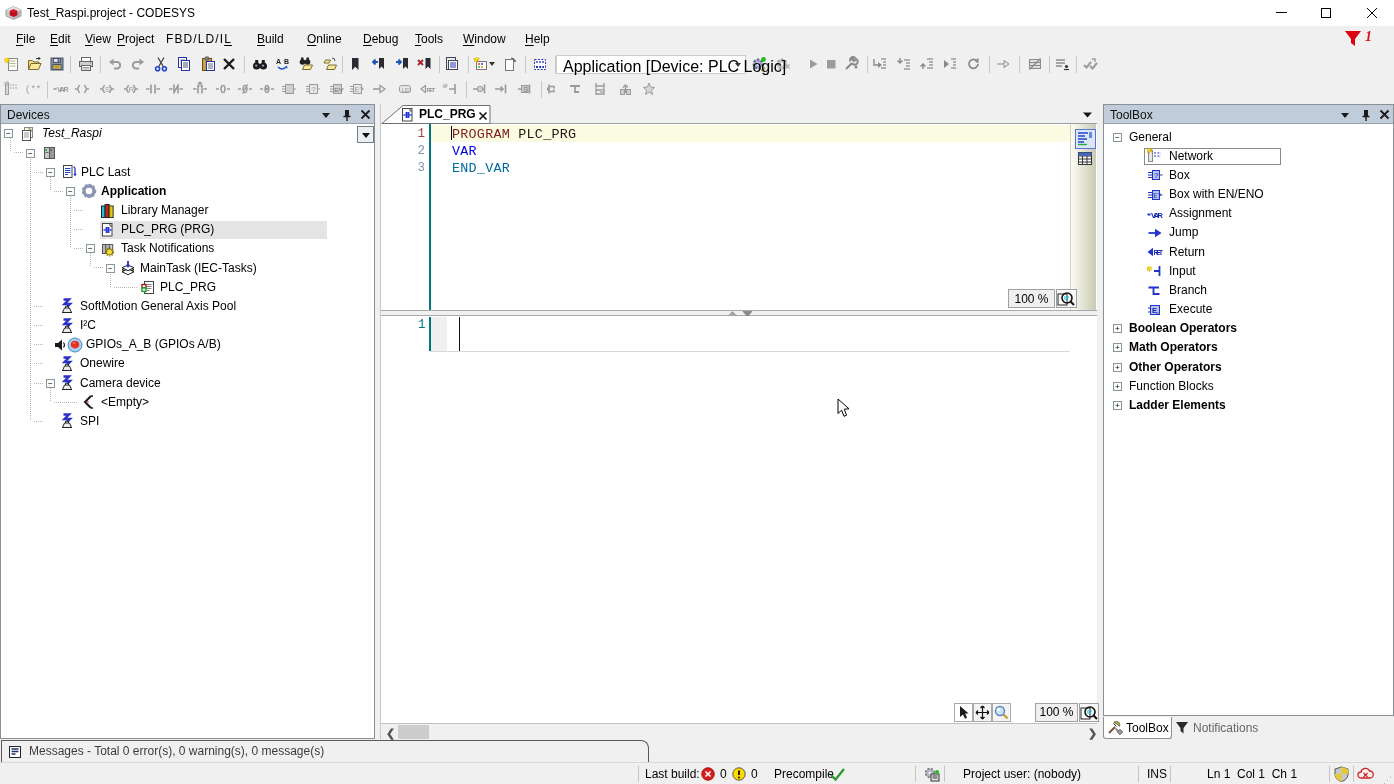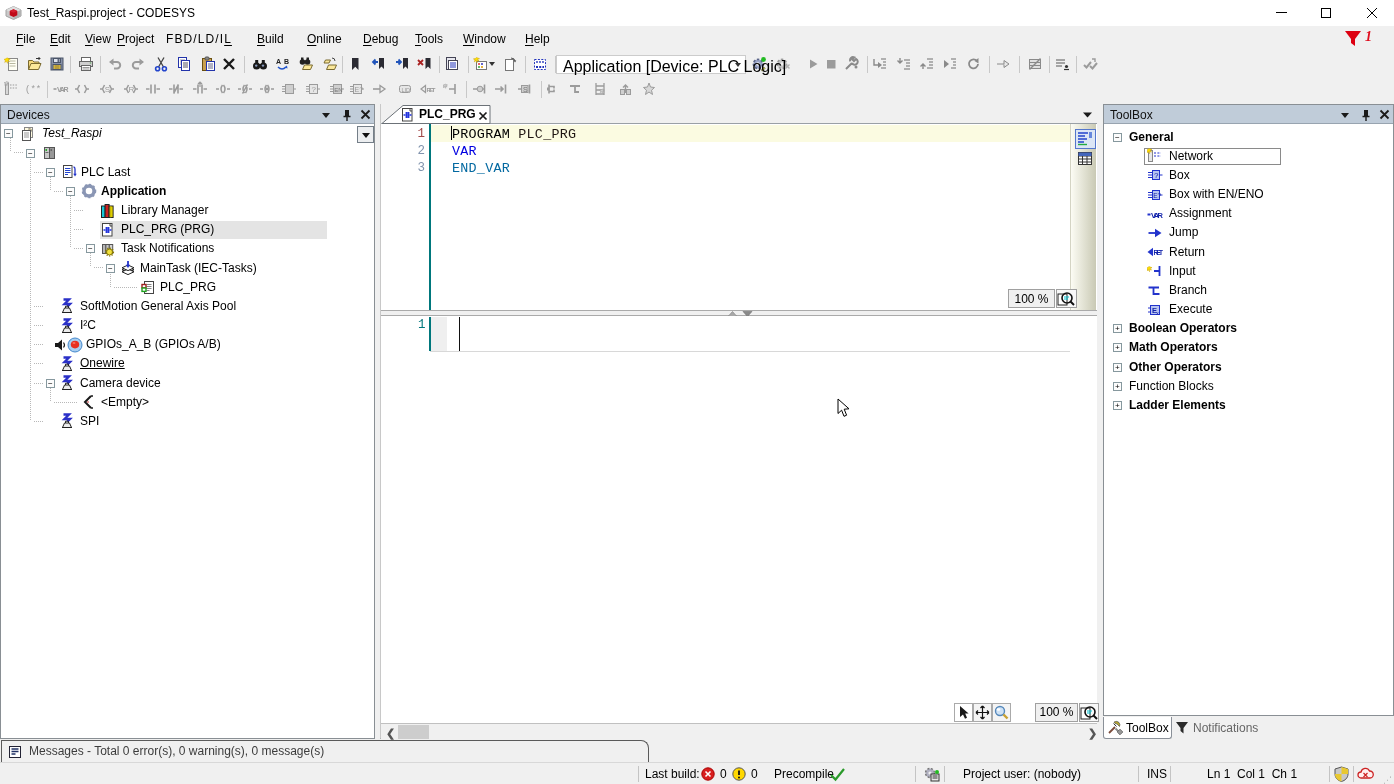--- a/index.html
+++ b/index.html
@@ -488,21 +488,21 @@
         <div class="ticon" style="left:53px;top:335.7px"><svg width="16" height="16" viewBox="0 0 16 16">
             <polygon points="1,6 4,6 8,2.5 8,13.5 4,10 1,10" fill="#1a1a1a"></polygon>
             <path d="M9.5 5.5 q2 2.5 0 5" stroke="#1a1a1a" stroke-width="1.2" fill="none"></path>
           </svg></div>
         <div class="ticon" style="left:59px;top:354.8px"><svg width="16" height="16" viewBox="0 0 16 16">
             <path d="M3.5 1.5 h5.5 l-4.5 4.5 h5.5 l-2.5 2.5" stroke="#2a30c8" stroke-width="2.4" fill="none"></path>
             <polygon points="4.5,10 9.5,10 11.5,14.5 2.5,14.5" fill="#ececec" stroke="#222"></polygon>
             <path d="M5.5 10 v-1.8 h3 v1.8" fill="none" stroke="#222"></path>
             <path d="M2 14.5 h10" stroke="#222"></path>
           </svg></div>
-        <div class="row" style="left:79px;top:353.3px;text-decoration:underline;">Onewire</div>
+        <div class="row" style="left:79px;top:353.3px;">Onewire</div>
         <div class="ebox" style="left:45px;top:377.5px">−</div>
         <div class="ticon" style="left:59px;top:374.0px"><svg width="16" height="16" viewBox="0 0 16 16">
             <path d="M3.5 1.5 h5.5 l-4.5 4.5 h5.5 l-2.5 2.5" stroke="#2a30c8" stroke-width="2.4" fill="none"></path>
             <polygon points="4.5,10 9.5,10 11.5,14.5 2.5,14.5" fill="#ececec" stroke="#222"></polygon>
             <path d="M5.5 10 v-1.8 h3 v1.8" fill="none" stroke="#222"></path>
             <path d="M2 14.5 h10" stroke="#222"></path>
           </svg></div>
         <div class="row" style="left:79px;top:372.5px;">Camera device</div>
         <div class="ticon" style="left:80px;top:393.2px"><svg width="16" height="16" viewBox="0 0 16 16">
             <path d="M10 2 L4 8 l6 6" stroke="#1a1a1a" stroke-width="2" fill="none"></path>
@@ -540,21 +540,21 @@
     <div class="abs" style="left:97px;top:6px"><svg width="10" height="10" viewBox="0 0 10 10">
         <path d="M1.5,1.5 L8.5,8.5 M8.5,1.5 L1.5,8.5" stroke="#1a1a1a" stroke-width="1.7"></path>
       </svg></div>
     <div class="abs" style="left:0;top:20px;width:716px;height:186px;background:#fff"></div>
     <div class="abs" style="left:49px;top:21px;width:640px;height:16.5px;background:#fbfbe1"></div>
     <div class="abs" style="left:689px;top:20px;width:26px;height:186px;background:linear-gradient(90deg,#fcfcf4,#c9c9b4);border-left:1px solid #d4d4c4"></div>
     <div class="abs" style="left:48px;top:20px;width:1.6px;height:186px;background:#00777c"></div>
     <div class="abs" style="left:30px;top:22.5px;width:14px;text-align:right;font:12.5px 'Liberation Mono',monospace;color:#a04848">1</div>
     <div class="abs" style="left:30px;top:39.5px;width:14px;text-align:right;font:12.5px 'Liberation Mono',monospace;color:#8193ad">2</div>
     <div class="abs" style="left:30px;top:56.5px;width:14px;text-align:right;font:12.5px 'Liberation Mono',monospace;color:#8193ad">3</div>
-    <div class="abs" style="left:71px;top:23px;font:13.4px 'Liberation Mono',monospace;letter-spacing:0.25px"><span style="color:#000000">PROGRAM</span> <span style="color:#201612">PLC_PRG</span></div>
+    <div class="abs" style="left:71px;top:23px;font:13.4px 'Liberation Mono',monospace;letter-spacing:0.25px"><span style="color:#7f1d1d">PROGRAM</span> <span style="color:#201612">PLC_PRG</span></div>
     <div class="abs" style="left:71px;top:40px;font:13.4px 'Liberation Mono',monospace;letter-spacing:0.25px;color:#0000e0">VAR</div>
     <div class="abs" style="left:71px;top:57px;font:13.4px 'Liberation Mono',monospace;letter-spacing:0.25px;color:#0369a1">END_VAR</div>
     <div class="abs" style="left:69.5px;top:22px;width:1.6px;height:14px;background:#000"></div>
     <div class="abs" style="left:694px;top:25px;width:21px;height:20px;background:#dce6f5;border:1px solid #5577cc"><svg width="18" height="17" viewBox="0 0 18 17">
         <path d="M2 3h10M2 6h7M2 9h9M2 12h6" stroke="#2244cc" stroke-width="1.4"></path>
         <path d="M2 14.5 h9" stroke="#22aa44" stroke-width="1.4"></path>
         <rect x="13" y="2" width="3" height="6" fill="#6688dd"></rect>
       </svg></div>
     <div class="abs" style="left:695.5px;top:47px;width:19px;height:18px;"><svg width="17" height="16" viewBox="0 0 17 16">
         <rect x="1.5" y="1.5" width="13" height="12" fill="#fff" stroke="#333"></rect>
@@ -613,21 +613,21 @@
       <div class="abs" style="left:237px;top:8px;width:0;height:0;border:4px solid transparent;border-top:5px solid #1a1a1a"></div>
       <div class="abs" style="left:256px;top:3px"><svg width="12" height="14" viewBox="0 0 12 14">
           <rect x="4" y="2" width="4" height="6" fill="#1a1a1a"></rect>
           <path d="M2.5 8.5 h7 M6 8.5 v4.5" stroke="#1a1a1a" stroke-width="1.4" fill="none"></path>
         </svg></div>
       <div class="abs" style="left:275px;top:4px"><svg width="11" height="11" viewBox="0 0 11 11">
           <path d="M1.5,1.5 L9.5,9.5 M9.5,1.5 L1.5,9.5" stroke="#1a1a1a" stroke-width="1.8"></path>
         </svg></div>
     </div>
 <div class="ebox" style="left:9px;top:27.5px">−</div>
-    <div class="row" style="left:25px;top:22.5px;font-weight:bold">General</div>
+    <div class="row" style="left:25px;top:22.5px;font-weight:normal">General</div>
     <div class="abs" style="left:40px;top:43.2px;width:137px;height:16.5px;background:#fff;border:1px solid #8a8a8a"></div>
     <div class="ticon" style="left:43px;top:43.2px"><svg width="16" height="16" viewBox="0 0 16 16">
         <rect x="1.5" y="2.5" width="4" height="11" fill="#e8e8e8" stroke="#888"></rect>
         <path d="M7 5 h7 M7 8 h7" stroke="#2233cc" stroke-dasharray="2 1.4"></path>
         <path d="M1,0 l3,1.2 -2,0.8 1.6,1.6 -2.4,-0.6 0.4,2.2 -1.4,-2 -1.4,1.2 0.7,-2.2 -1.6,-0.8 2.1,-0.5z" fill="#ffe000" stroke="#caa000" stroke-width="0.5" transform="translate(1,0.5)"></path>
       </svg></div>
     <div class="row" style="left:65px;top:41.7px">Network</div>
     <div class="ticon" style="left:43px;top:62.3px"><svg width="16" height="16" viewBox="0 0 16 16">
         <rect x="5.5" y="3.5" width="7" height="9" fill="#b8c4f0" stroke="#2233cc"></rect>
         <path d="M1 5.5h4.5M1 8h4.5M1 10.5h4.5M12.5 8H15.5" stroke="#2233cc"></path>

